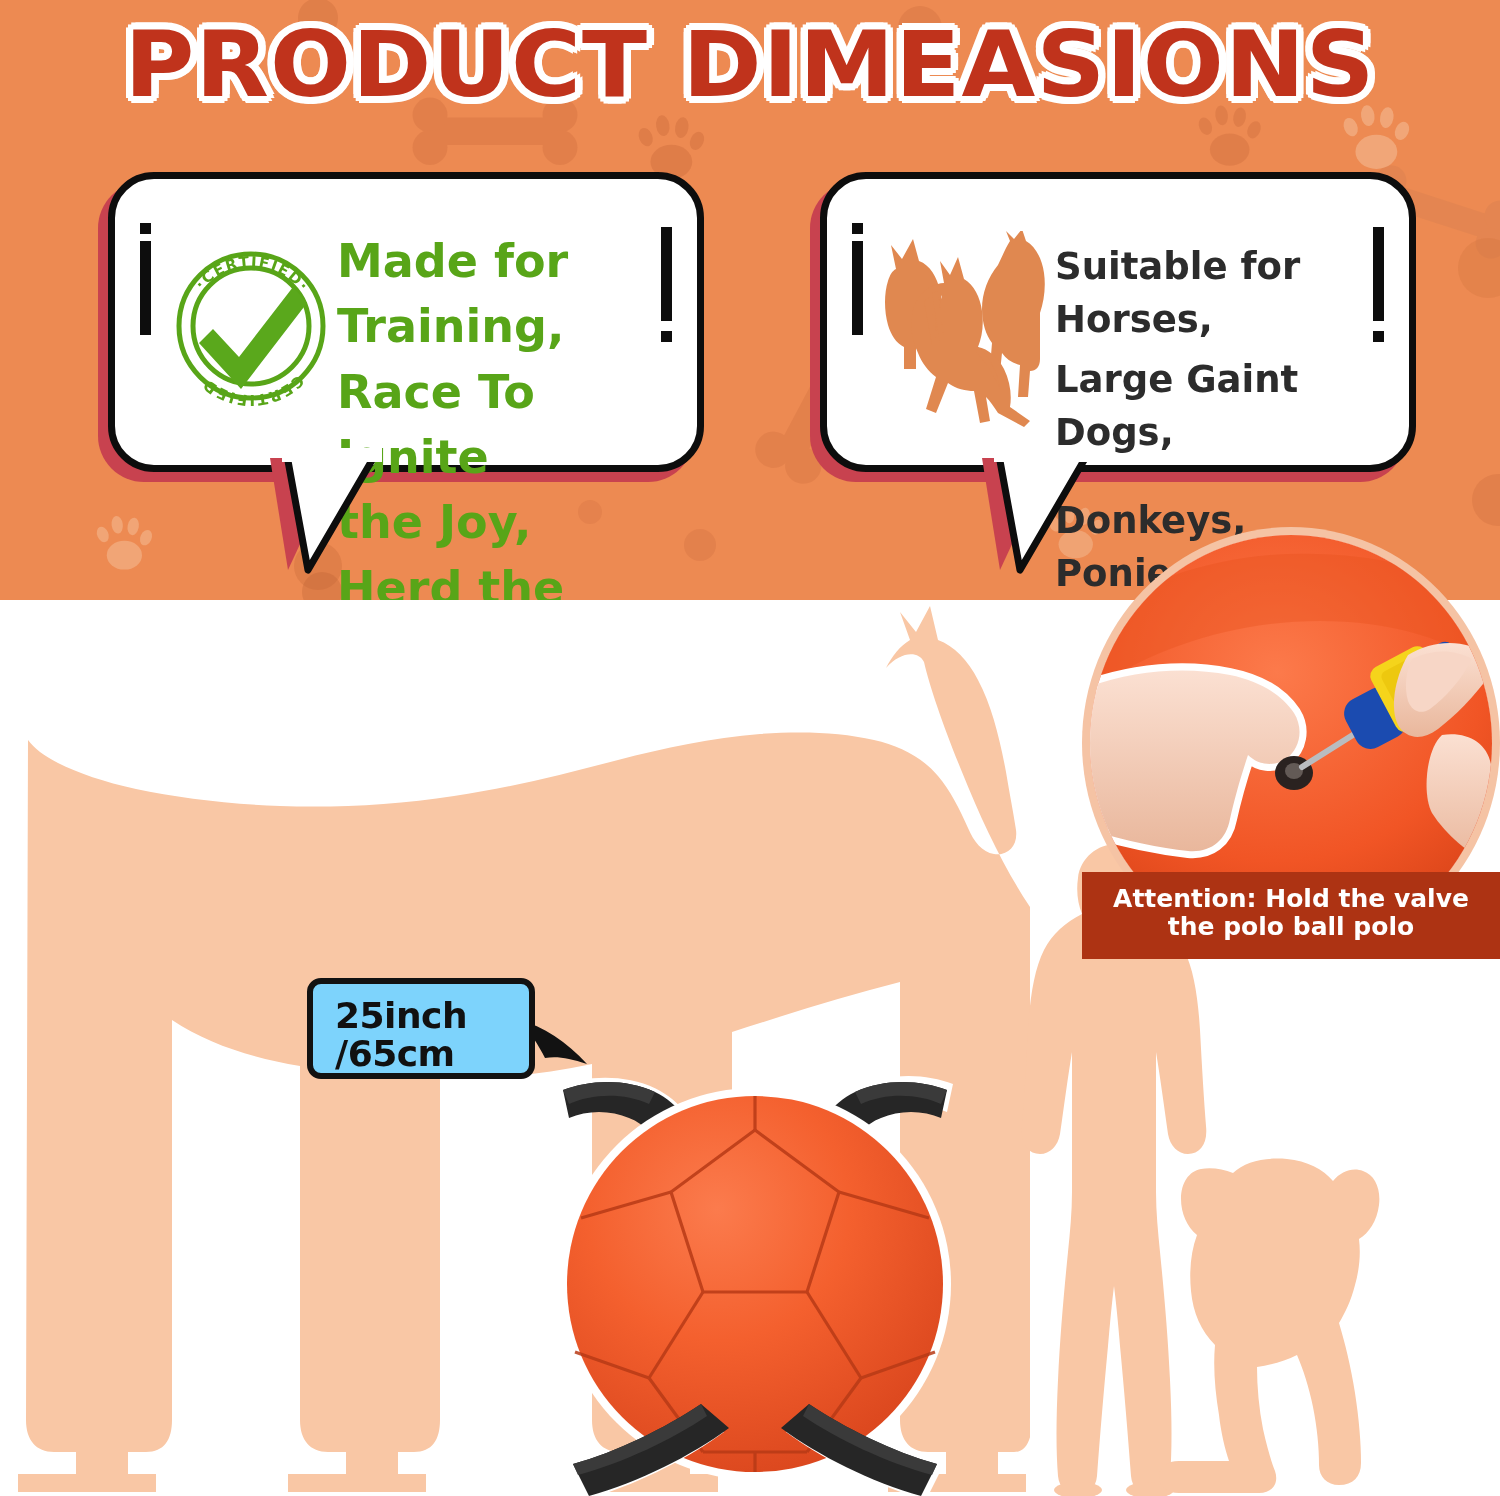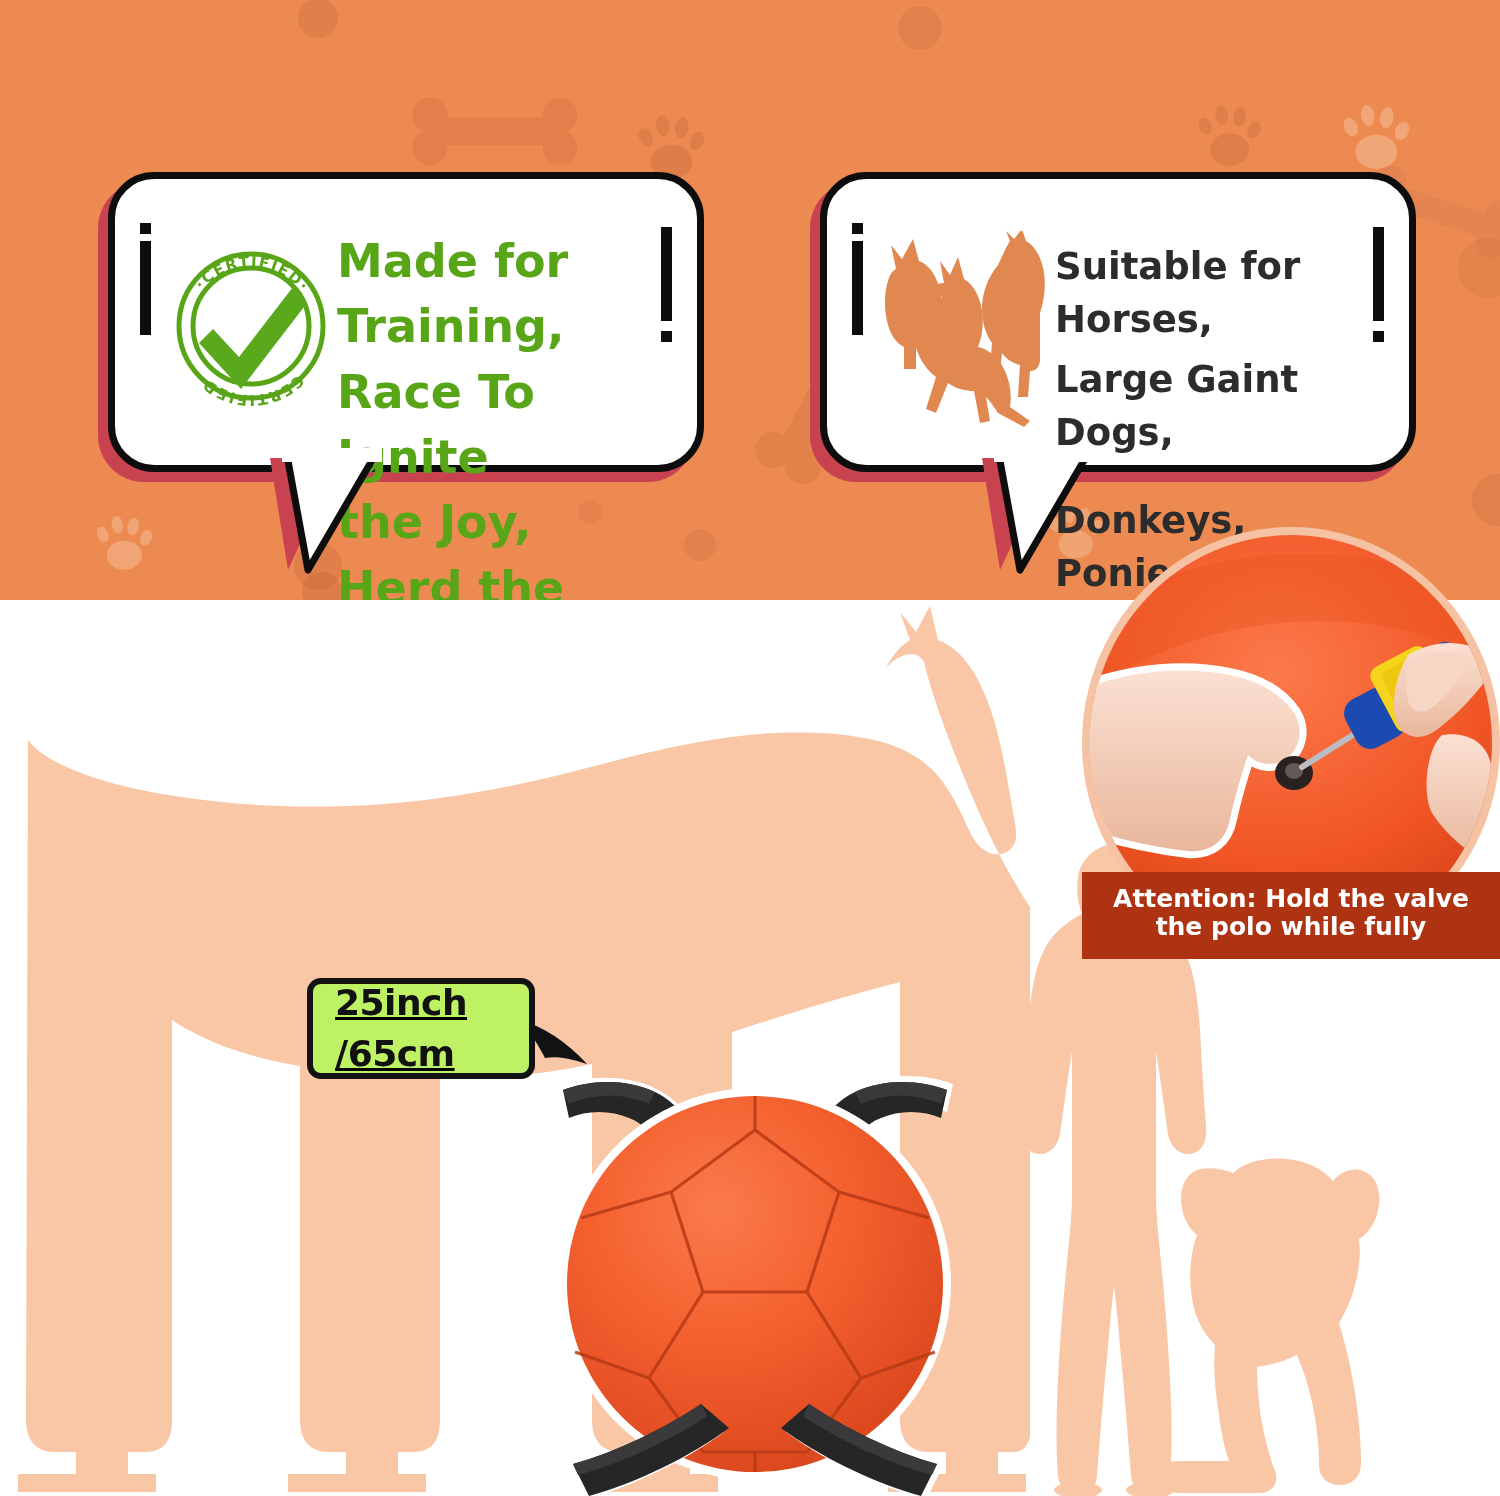--- a/index.html
+++ b/index.html
@@ -160,29 +160,28 @@
     top: 978px;
     width: 228px;
     height: 101px;
     z-index: 12;
   }
   .size-box {
     position: absolute;
     left: 0; top: 0;
     width: 228px;
     height: 101px;
-    background: #bef264;
+    background: #7dd3fc;
     border: 6px solid #121212;
     border-radius: 14px;
     box-sizing: border-box;
     display: flex;
     flex-direction: column;
-    justify-content: space-between;
+    justify-content: flex-end;
     padding-left: 22px;
-    text-decoration: underline;
   }
   .size-line {
     font-family: "DejaVu Sans", sans-serif;
     font-weight: bold;
     font-size: 36px;
     line-height: 1.06;
     color: #111111;
     letter-spacing: -0.5px;
   }
 
@@ -560,21 +559,21 @@
                    C 300,174 304,144 318,120 Z" fill="url(#skin)"></path>
           <path d="M 322,124 C 342,114 364,114 382,124 C 372,144 356,162 340,174
                    C 330,180 322,176 318,166 C 314,152 316,136 322,124 Z" fill="#f7d6c6"></path>
           <path d="M 352,200 C 380,196 402,210 402,240 L 402,330 C 380,320 356,300 342,278
                    C 332,260 336,214 352,200 Z" fill="url(#skin)"></path>
         </g>
       </svg>
     </div>
     <div class="att-caption">
       <div>Attention: Hold the valve</div>
-      <div>the polo while fully</div>
+      <div>the polo ball polo</div>
     </div>
   </div>
 
   <div class="banner">
 
     <svg class="banner-decor" viewBox="0 0 1500 600">
       <g fill="#c9693a" opacity="0.30">
         <g transform="translate(400,100) scale(1.25)">
           <rect x="22" y="14" width="108" height="22" rx="11"></rect>
           <circle cx="24" cy="12" r="14"></circle>
@@ -670,20 +669,23 @@
 
       <g fill="#c9693a" opacity="0.22">
         <path d="M 430,330 C 448,308 482,296 520,300 C 558,304 586,324 594,352
                  C 602,382 588,412 560,428 C 532,444 494,444 468,428
                  C 440,412 422,378 430,330 Z"></path>
         <path d="M 438,318 L 424,266 L 470,296 Z"></path>
         <path d="M 566,318 L 584,268 L 540,294 Z"></path>
       </g>
     </svg>
 
+    <div class="title-wrap">
+      <div class="title">PRODUCT DIMEASIONS</div>
+    </div>
 
     <div class="bubble" style="left:108px; top:172px; width:596px; height:300px;">
 
       <div class="bubble-shadow"></div>
 
       <svg style="position:absolute;left:140px;top:286px;z-index:1;" width="140" height="120" viewBox="0 0 140 120">
         <path d="M 22,0 L 92,0 L 40,112 Z" fill="#c8424f"></path>
       </svg>
 
       <svg style="position:absolute;left:152px;top:276px;z-index:3;" width="150" height="130" viewBox="0 0 150 130">

